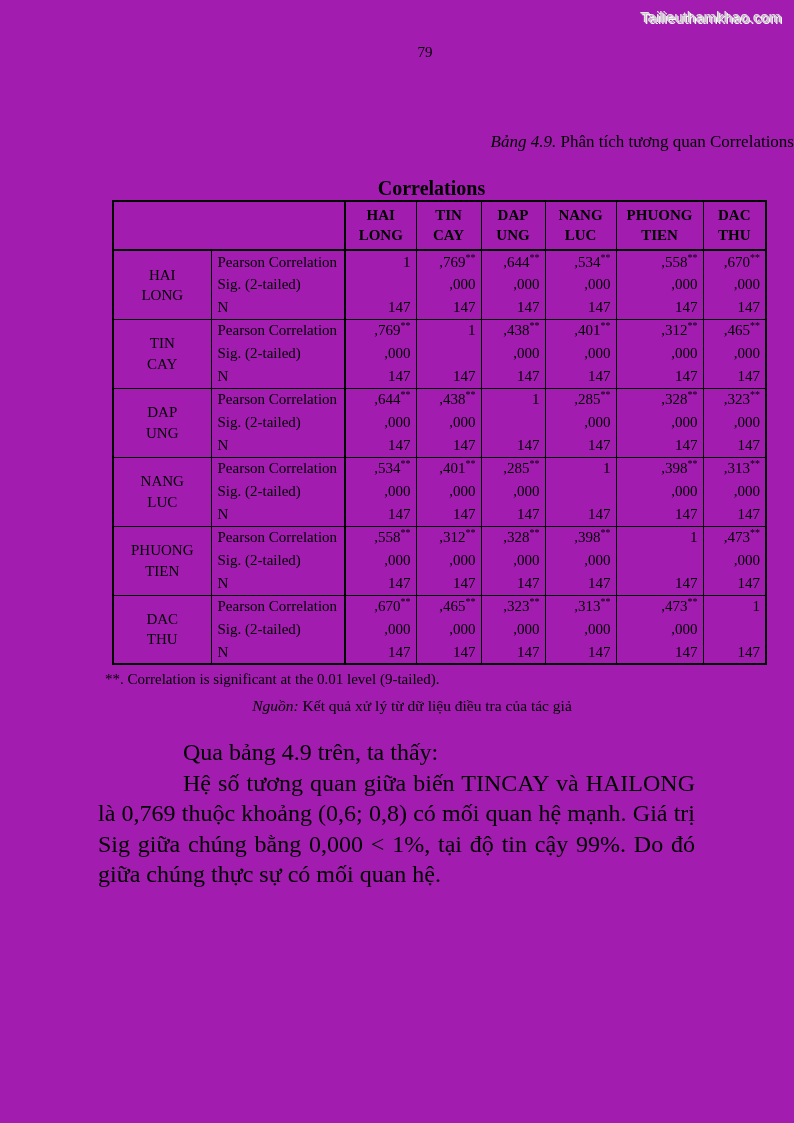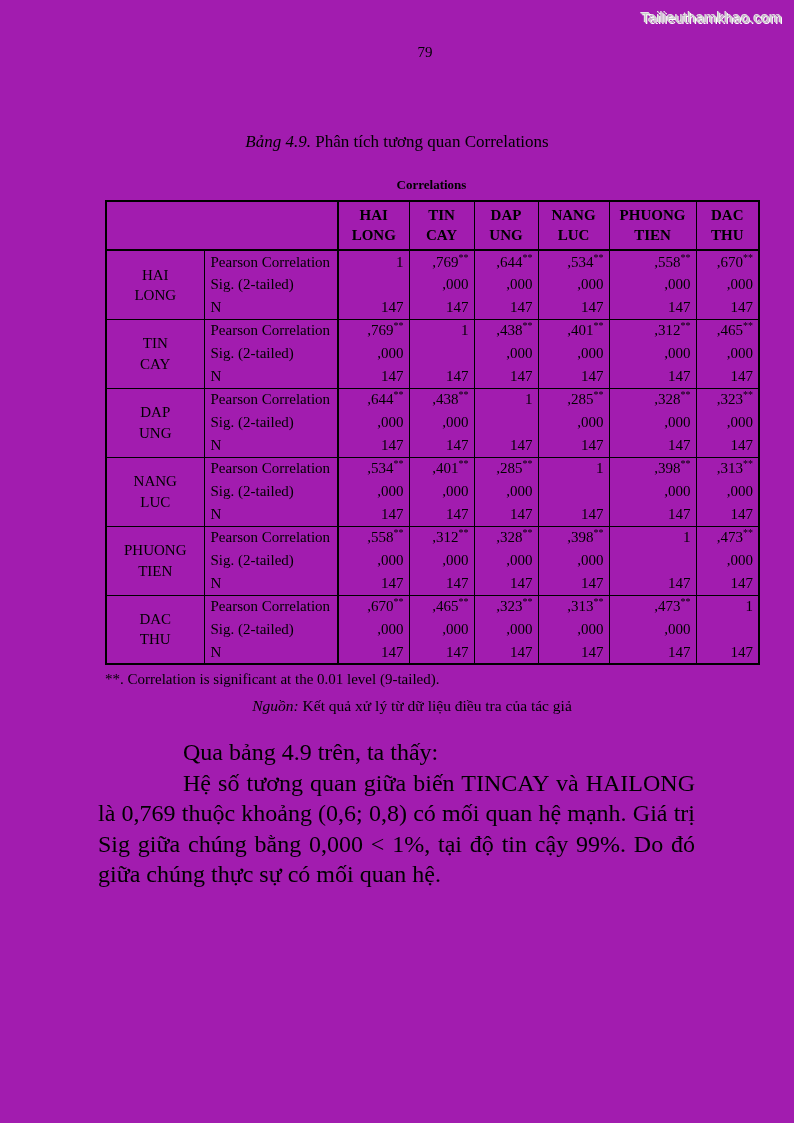--- a/index.html
+++ b/index.html
@@ -18,29 +18,29 @@
     font-size:15px;
     color:#cccccc;
     text-shadow:1px 1px 0 #ffffff, -1px -1px 0 #e6e6e6;
   }
   .page-number {
     position:absolute; top:44px; left:28px; width:794px;
     text-align:center; font-size:15px;
   }
   .caption {
     position:absolute; top:132px; left:0; width:794px;
-    text-align:center; font-size:17px;
+    text-align:right; font-size:17px;
   }
   .caption em { font-style:italic; }
   .tbl-title {
     position:absolute; top:177px; left:105px; width:653px;
-    text-align:center; font-weight:bold; font-size:13px;
+    text-align:center; font-weight:bold; font-size:20px;
   }
   table.corr {
-    position:absolute; top:200px; left:105px; width:653px;
+    position:absolute; top:200px; left:112px; width:653px;
     border-collapse:collapse; table-layout:fixed;
     font-size:15px;
     border:2px solid #000;
   }
   table.corr th, table.corr td { vertical-align:middle; }
   th.corner { border-bottom:2px solid #000; }
   th.colhead {
     border-bottom:2px solid #000;
     border-left:1px solid #000;
     font-weight:bold; text-align:center;

